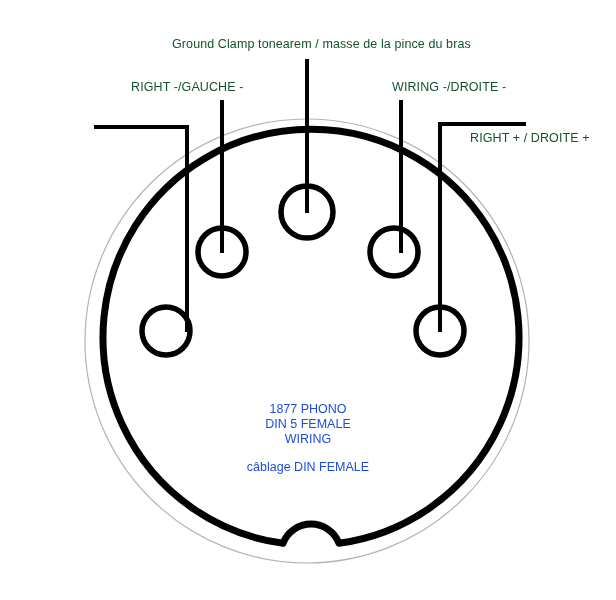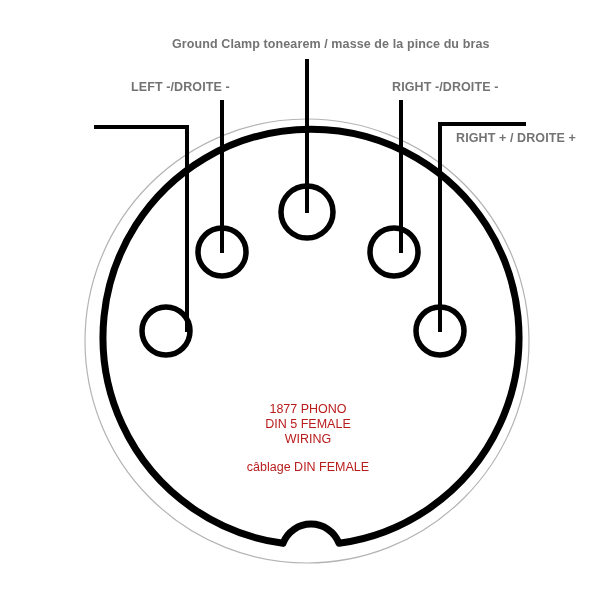--- a/index.html
+++ b/index.html
@@ -15,44 +15,43 @@
     font-family: "Liberation Sans", sans-serif;
     overflow: hidden;
   }
   #diagram-svg {
     position: absolute;
     left: 0;
     top: 0;
   }
   .lbl {
     position: absolute;
-    color: #737373;
+    color: #14532d;
     font-size: 12.5px;
     white-space: nowrap;
     letter-spacing: 0.1px;
-    font-weight: bold;
   }
   .center-block {
     position: absolute;
     left: 0;
     top: 402px;
     width: 616px;
     text-align: center;
-    color: #b91c1c;
+    color: #1d4ed8;
     font-size: 12.5px;
     line-height: 15px;
   }
   .center-block .gap {
     height: 13px;
   }
   #lbl-ground  { left: 172px; top: 37px; }
   #lbl-left-neg{ left: 131px; top: 80px; }
   #lbl-right-neg{ left: 392px; top: 80px; }
   #lbl-left-pos{ left: 46px;  top: 132px; }
-  #lbl-right-pos{ left: 456px; top: 131px; }
+  #lbl-right-pos{ left: 470px; top: 131px; }
 </style>
 </head>
 <body>
 
 <div id="canvas">
 
   <svg id="diagram-svg" width="616" height="600" viewBox="0 0 616 600">
 
     <circle cx="307" cy="341" r="222" fill="none" stroke="#b4b4b4" stroke-width="1.2"></circle>
 
@@ -85,23 +84,23 @@
       <line x1="187" y1="307" x2="187" y2="332"></line>
       <line x1="222" y1="228" x2="222" y2="253"></line>
       <line x1="307" y1="186" x2="307" y2="213"></line>
       <line x1="401" y1="228" x2="401" y2="253"></line>
       <line x1="440" y1="307" x2="440" y2="332"></line>
     </g>
   </svg>
 
   <div class="lbl" id="lbl-ground">Ground Clamp tonearem / masse de la pince du bras</div>
 
-  <div class="lbl" id="lbl-left-neg">LEFT -/DROITE -</div>
+  <div class="lbl" id="lbl-left-neg">RIGHT -/GAUCHE -</div>
 
-  <div class="lbl" id="lbl-right-neg">RIGHT -/DROITE -</div>
+  <div class="lbl" id="lbl-right-neg">WIRING -/DROITE -</div>
 
 
   <div class="lbl" id="lbl-right-pos">RIGHT + / DROITE +</div>
 
   <div class="center-block">
     <div>1877 PHONO</div>
     <div>DIN 5 FEMALE</div>
     <div>WIRING</div>
     <div class="gap"></div>
     <div>câblage DIN FEMALE</div>

